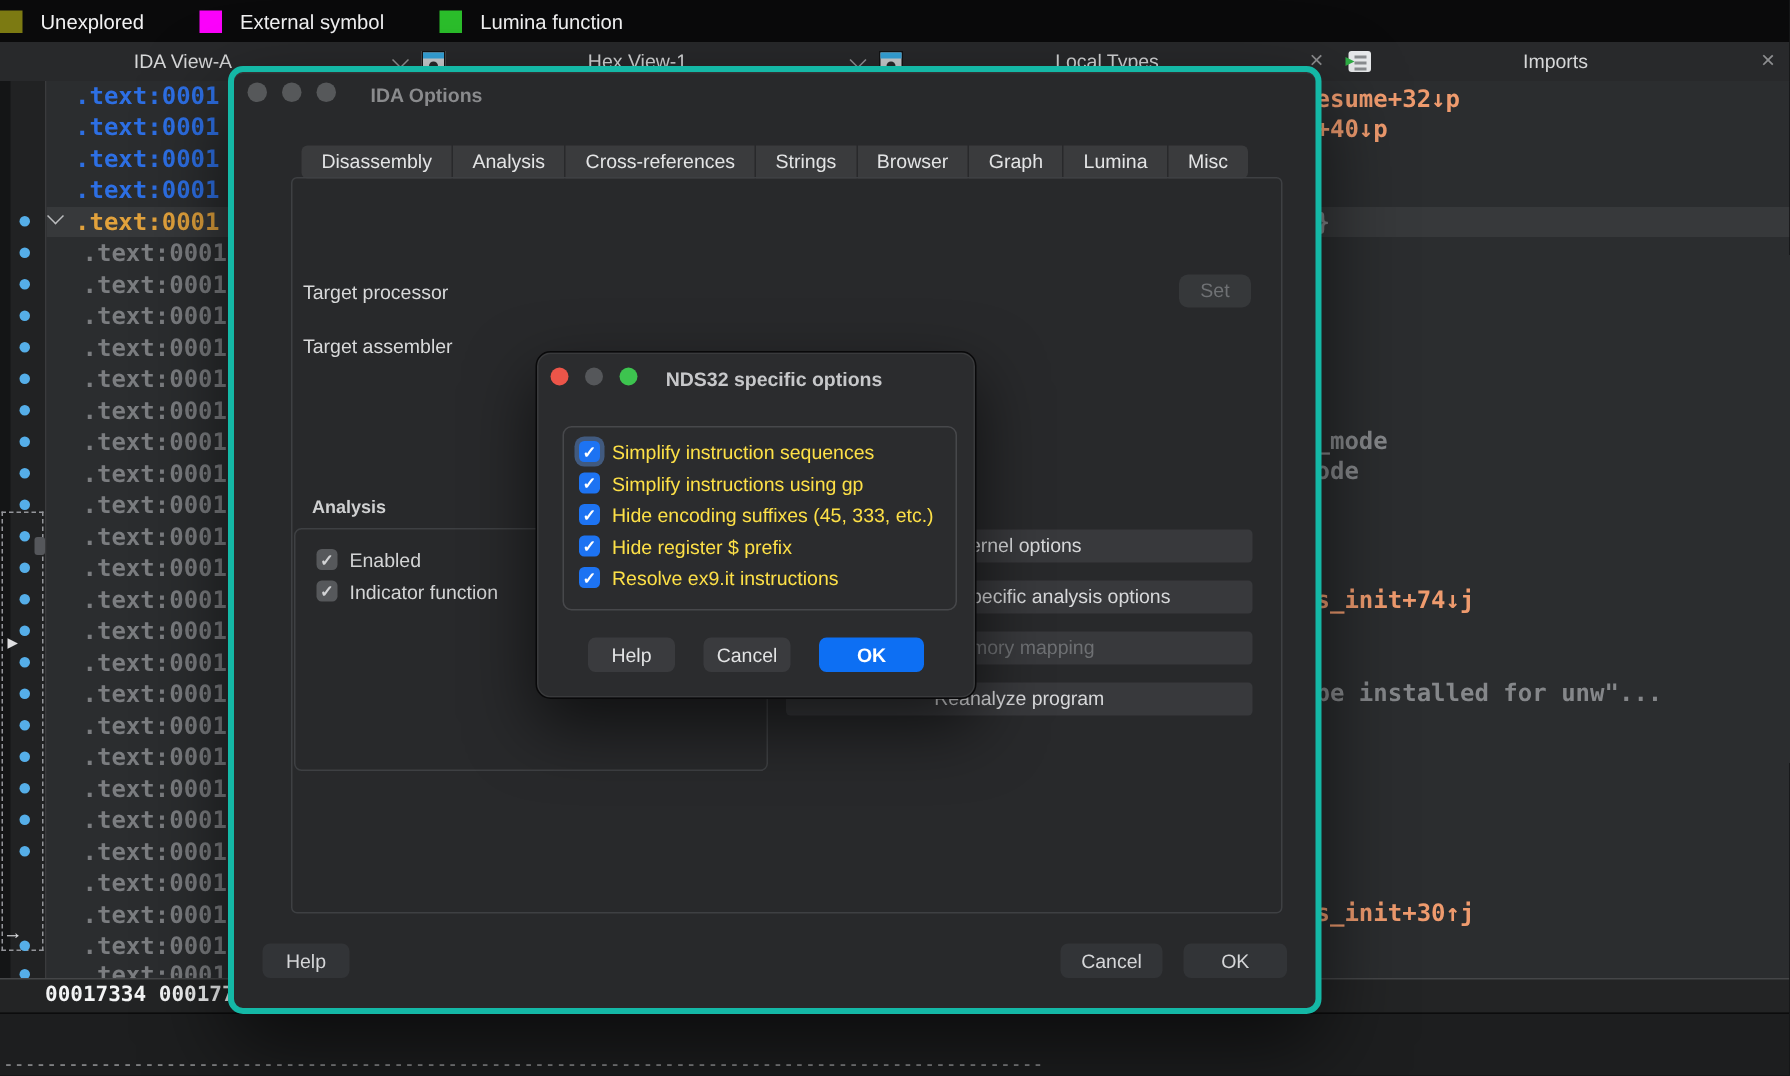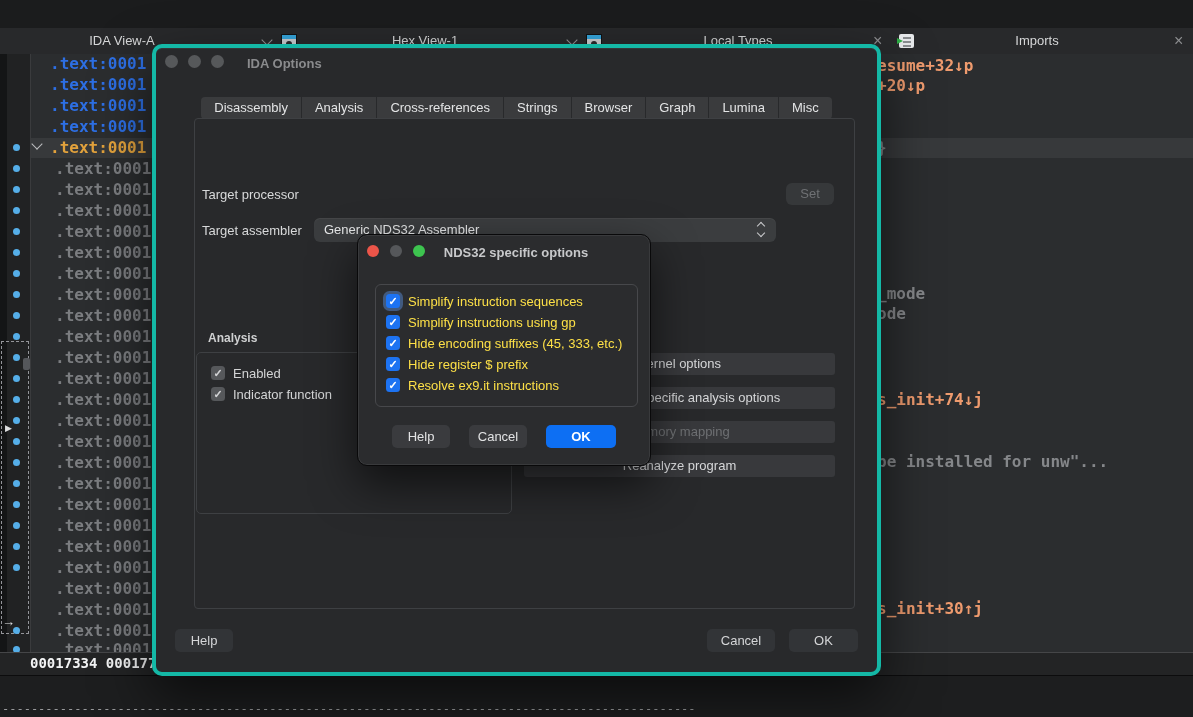--- a/index.html
+++ b/index.html
@@ -100,20 +100,36 @@
   #nds32-checks{position:absolute;left:10px;top:9px;display:flex;flex-direction:column;gap:7px;}
   #nds32-help{left:34px;top:190px;width:58px;background:#3a3b3e;color:#e2e3e4;}
   #nds32-cancel{left:111px;top:190px;width:58px;background:#3a3b3e;color:#e2e3e4;}
   #nds32-ok{left:188px;top:190px;width:70px;background:#0d6ff3;color:#ffffff;font-weight:bold;}
 </style>
 </head>
 <body>
 
 <div id="app">
 
+  <div id="legend-bar">
+    <div id="legend-items">
+        <div class="legend-item">
+          <span class="legend-swatch" style="background: rgb(124, 122, 18);"></span>
+          <span class="legend-label">Unexplored</span>
+        </div>
+        <div class="legend-item">
+          <span class="legend-swatch" style="background: rgb(252, 2, 252);"></span>
+          <span class="legend-label">External symbol</span>
+        </div>
+        <div class="legend-item">
+          <span class="legend-swatch" style="background: rgb(43, 191, 43);"></span>
+          <span class="legend-label">Lumina function</span>
+        </div>
+      </div>
+  </div>
 
   <div id="dock-bar">
     <span class="dock-label" style="left:122px">IDA View-A</span>
     <span class="dock-chev" style="left:263px"></span>
     <span class="win-icon" style="left:281px;top:6px"></span>
     <span class="dock-label" style="left:425px">Hex View-1</span>
     <span class="dock-chev" style="left:568px"></span>
     <span class="win-icon" style="left:586px;top:6px"></span>
     <span class="dock-label" style="left:738px">Local Types</span>
     <span class="dock-close" style="left:873px">×</span>
@@ -181,21 +197,21 @@
         <div class="code-line gray" style="top: 504px;">.text:0001</div>
         <div class="code-line gray" style="top: 525px;">.text:0001</div>
         <div class="code-line gray" style="top: 546px;">.text:0001</div>
         <div class="row-dot" style="top: 573px;"></div>
         <div class="code-line gray" style="top: 567px;">.text:0001</div>
         <div class="row-dot" style="top: 592px;"></div>
         <div class="code-line gray" style="top: 586px;">.text:0001</div>
       </div>
     <div id="right-rows">
         <div class="code-right orange" style="top: 2px;">esume+32↓p</div>
-        <div class="code-right orange" style="top: 22px;">+20↓p</div>
+        <div class="code-right orange" style="top: 22px;">+40↓p</div>
         <div class="code-right gray" style="top: 84px;">}</div>
         <div class="code-right gray" style="top: 230px;">_mode</div>
         <div class="code-right gray" style="top: 250px;">ode</div>
         <div class="code-right orange" style="top: 336px;">s_init+74↓j</div>
         <div class="code-right gray" style="top: 398px;">be installed for unw"...</div>
         <div class="code-right orange" style="top: 545px;">s_init+30↑j</div>
       </div>
   </div>
 
   <div id="bottom-strip"></div>
@@ -219,25 +235,20 @@
         <div class="opt-tab">Graph</div>
         <div class="opt-tab">Lumina</div>
         <div class="opt-tab">Misc</div>
       </div>
     <div id="opt-frame"></div>
 
     <span class="fld-label" style="top:139px">Target processor</span>
     <button id="set-btn">Set</button>
 
     <span class="fld-label" style="top:175px">Target assembler</span>
-    <div class="select" style="top:170px">
-      <span class="sel-value">Generic NDS32 Assembler</span>
-      <i class="chev-s up"></i>
-      <i class="chev-s down"></i>
-    </div>
 
     <div id="analysis-label">Analysis</div>
     <div id="analysis-group">
       <div id="analysis-checks">
           <div class="cb gray">
             <span class="cb-box">✓</span>
             <span class="cb-label">Enabled</span>
           </div>
           <div class="cb gray">
             <span class="cb-box">✓</span>

